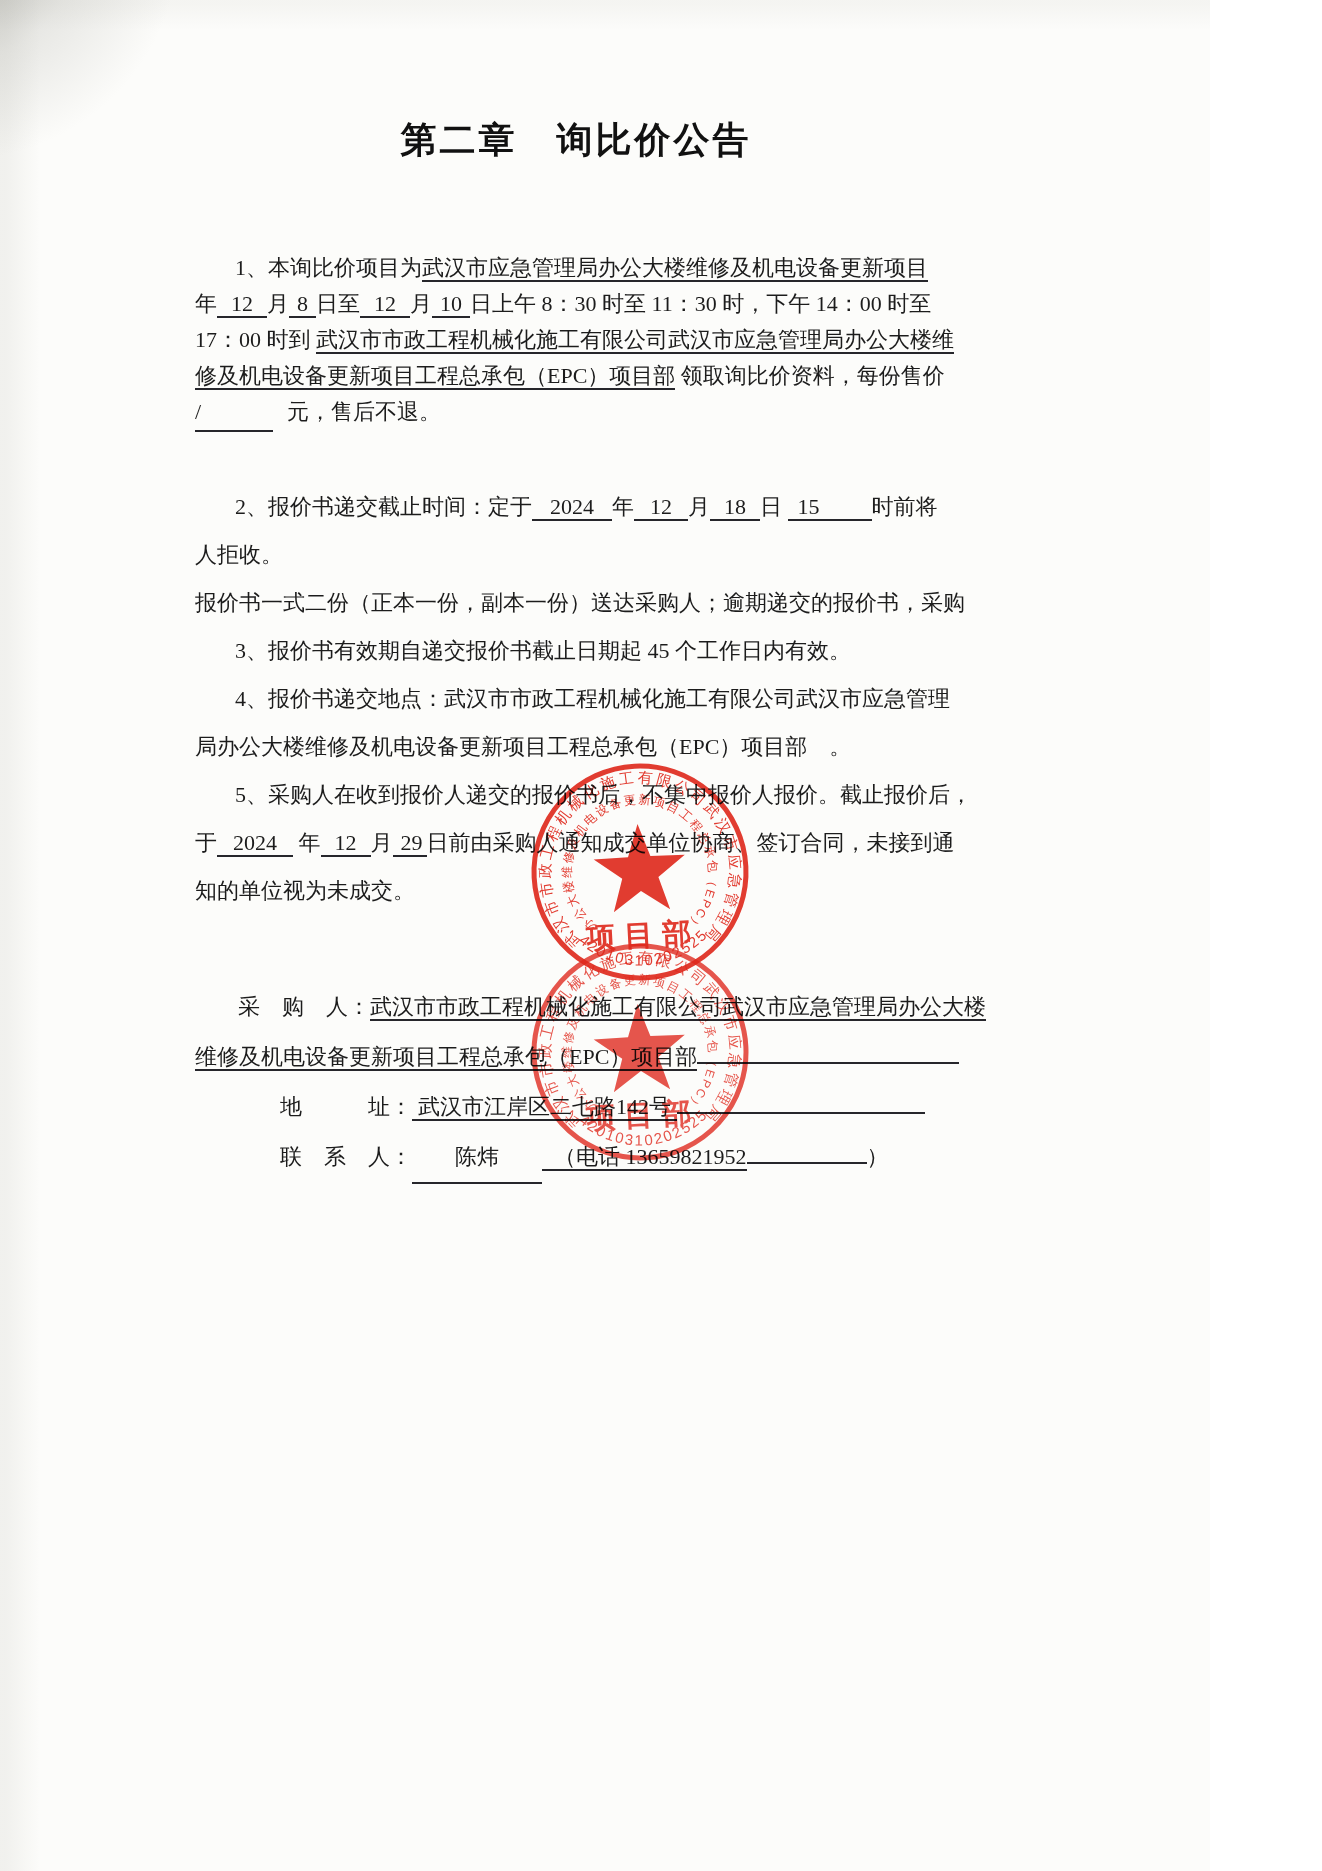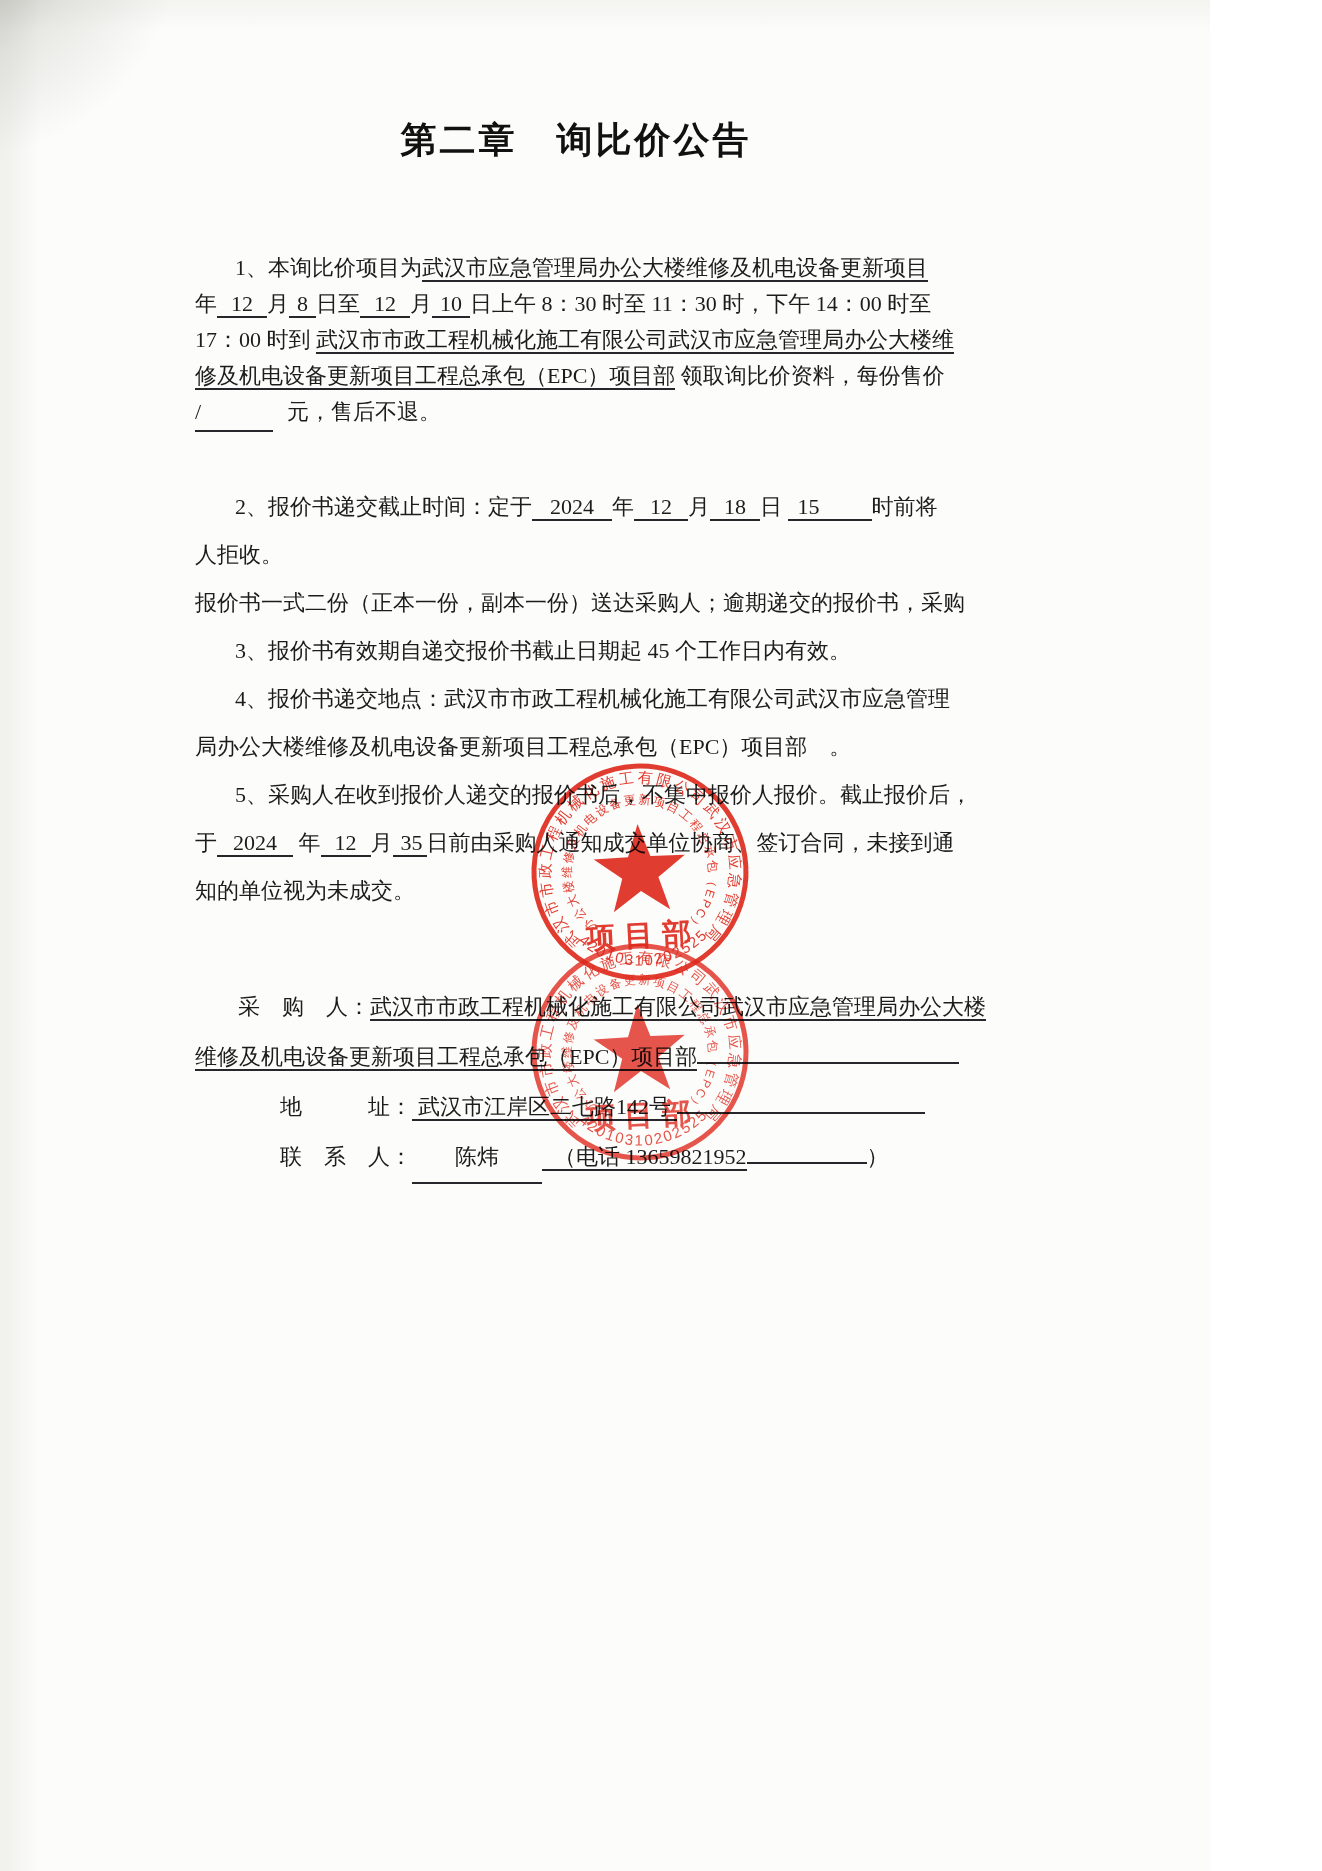--- a/index.html
+++ b/index.html
@@ -53,21 +53,21 @@
   </div>
 
   <div class="textcol flow" style="top:483px;">
     <div class="line ind"><span>2、报价书递交截止时间：定于</span><span class="u" style="padding:0 18px;">2024</span><span>年</span><span class="u" style="padding:0 16px;">12</span><span>月</span><span class="u" style="padding:0 14px 0 14px;">18</span><span>日</span>&nbsp;<span class="u" style="padding:0 52px 0 10px;">15</span><span>时前将</span></div>
     <div class="line">人拒收。</div>
     <div class="line">报价书一式二份（正本一份，副本一份）送达采购人；逾期递交的报价书，采购</div>
     <div class="line ind">3、报价书有效期自递交报价书截止日期起 45 个工作日内有效。</div>
     <div class="line ind">4、报价书递交地点：武汉市市政工程机械化施工有限公司武汉市应急管理</div>
     <div class="line">局办公大楼维修及机电设备更新项目工程总承包（EPC）项目部　。</div>
     <div class="line ind">5、采购人在收到报价人递交的报价书后，不集中报价人报价。截止报价后，</div>
-    <div class="line"><span>于</span><span class="u" style="padding:0 16px;">2024</span>&nbsp;<span>年</span><span class="u" style="padding:0 14px;">12</span><span>月</span><span class="u" style="padding:0 4px 0 8px;">35</span><span>日前由采购人通知成交单位协商、签订合同，未接到通</span></div>
+    <div class="line"><span>于</span><span class="u" style="padding:0 16px;">2024</span>&nbsp;<span>年</span><span class="u" style="padding:0 14px;">12</span><span>月</span><span class="u" style="padding:0 4px 0 8px;">29</span><span>日前由采购人通知成交单位协商、签订合同，未接到通</span></div>
     <div class="line">知的单位视为未成交。</div>
   </div>
 
   <div class="textcol foot" style="top:982px;">
     <div class="line" style="padding-left:43px;"><span>采　购　人：</span><span class="u">武汉市市政工程机械化施工有限公司武汉市应急管理局办公大楼</span></div>
     <div class="line"><span class="u">维修及机电设备更新项目工程总承包（EPC）项目部</span><span class="bl" style="width:262px;"></span></div>
     <div class="line" style="padding-left:85px;"><span>地　　　址：</span><span class="u" style="padding:0 6px;">武汉市江岸区二七路142号</span><span class="bl" style="width:248px;"></span></div>
     <div class="line" style="padding-left:85px;"><span>联　系　人：</span><span class="u center-name">陈炜</span><span class="u" style="padding-left:12px;">（电话 13659821952</span><span class="bl" style="width:120px;"></span><span>）</span></div>
   </div>
 

